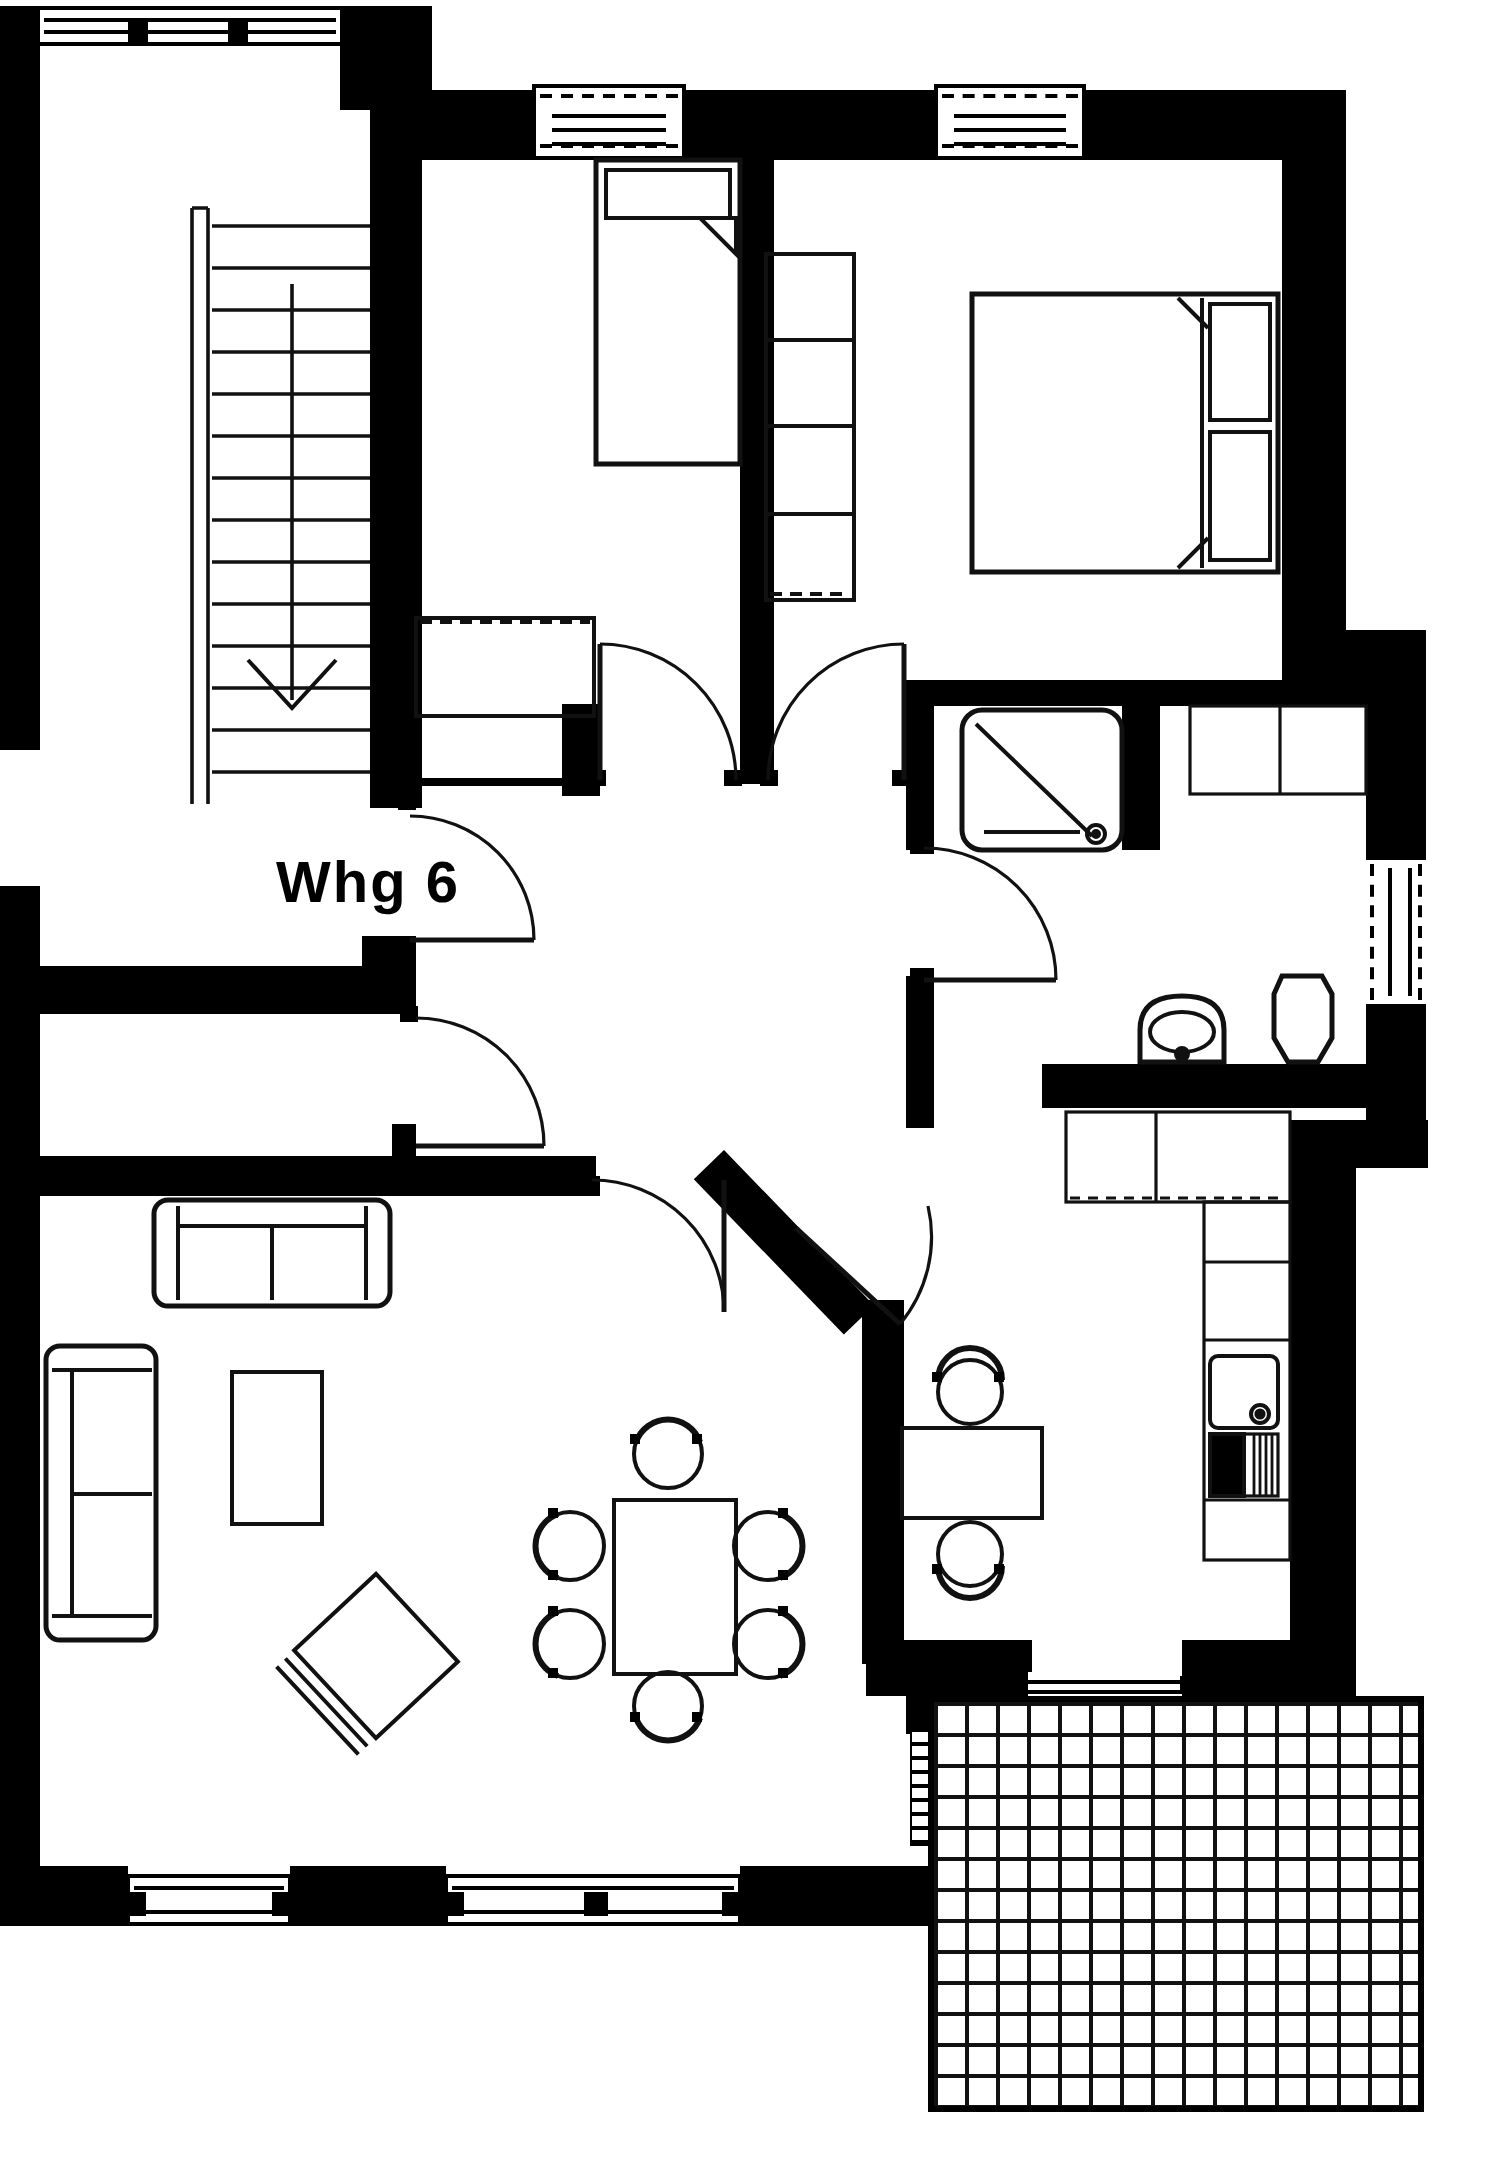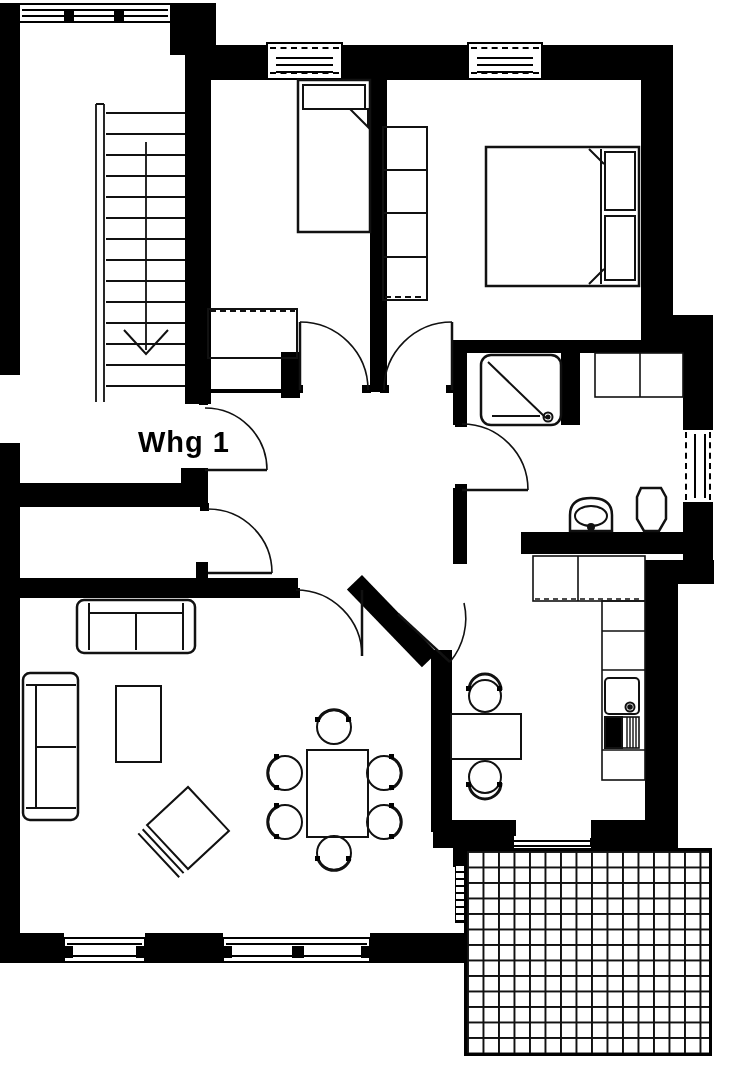--- a/index.html
+++ b/index.html
@@ -124,21 +124,21 @@
     <div class="mullion" style="right:0;top:7px;width:8px;height:12px"></div>
   </div>
   <div class="hatch" style="left:455px;top:863px;width:13px;height:58px"></div>
   <div class="threshold" style="left:514px;top:836px;width:76px;height:12px">
     <div class="l1"></div>
     <div class="l2"></div>
   </div>
 
   <div class="terrace"></div>
 
-  <div class="unit-label">Whg 1</div>
+  <div class="unit-label">Whg 6</div>
 
   <svg class="overlay" width="743" height="1080" viewBox="0 0 743 1080" fill="none" stroke="#111" stroke-width="2">
 
     <g>
       <path d="M96,104 H104 M96,104 V402 M104,104 V402" stroke-width="1.8"></path>
       <path stroke-width="1.8" d="M106,113 H185 M106,134 H185 M106,155 H185 M106,176 H185 M106,197 H185
                M106,218 H185 M106,239 H185 M106,260 H185 M106,281 H185 M106,302 H185
                M106,323 H185 M106,344 H185 M106,365 H185 M106,386 H185"></path>
       <path d="M146,142 V350" stroke-width="1.8"></path>
       <path d="M124,330 L146,354 L168,330" stroke-width="2"></path>

